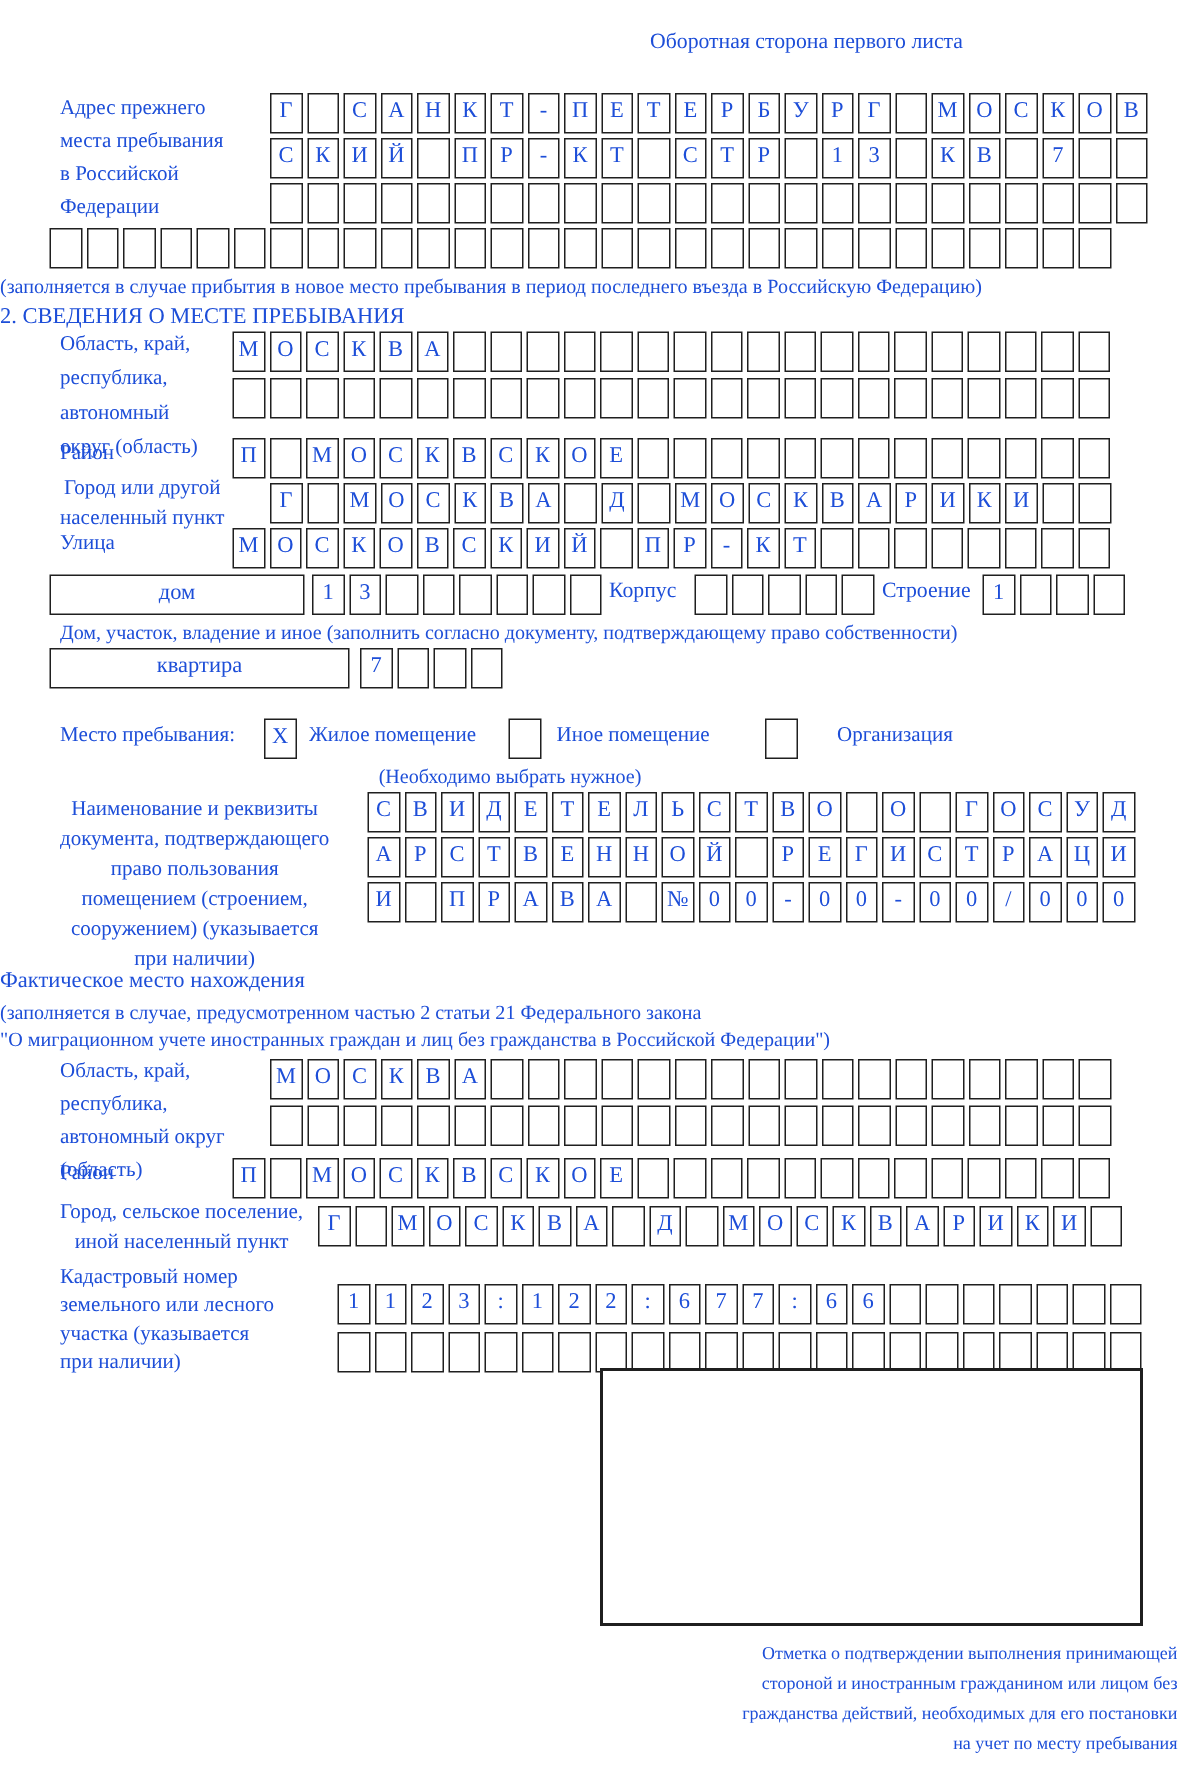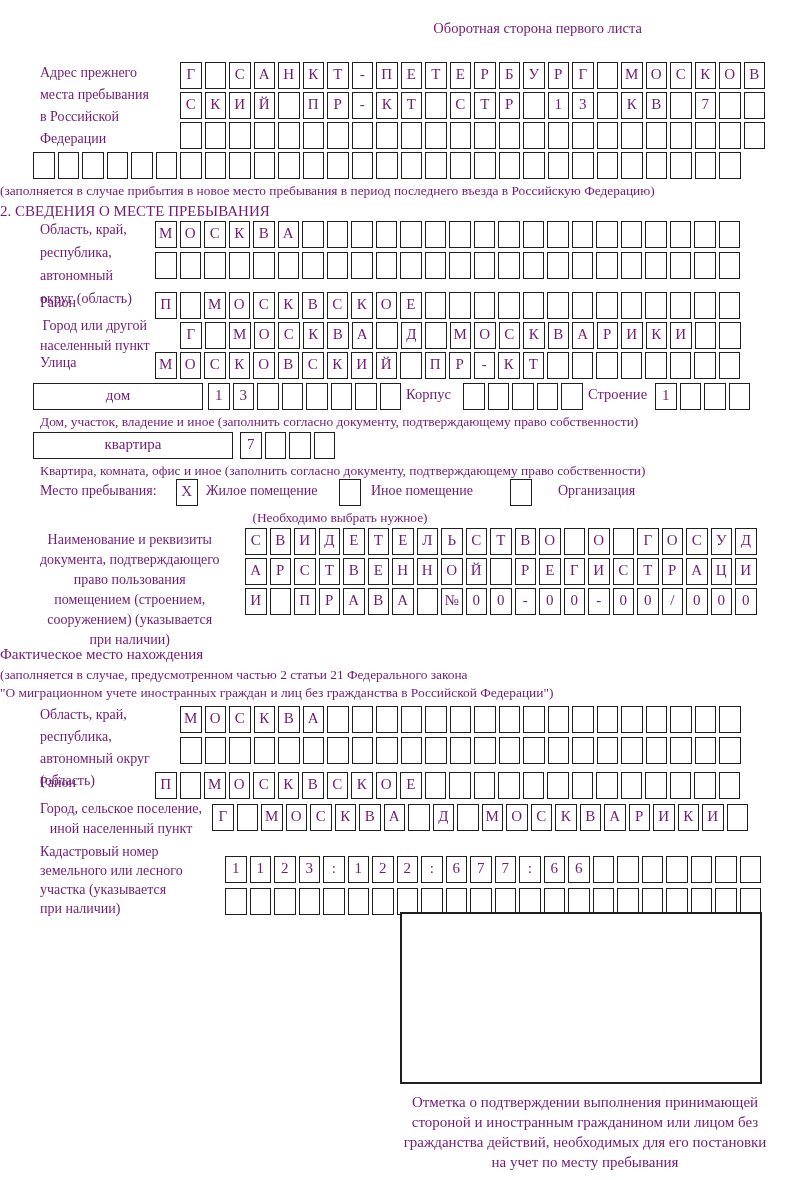--- a/index.html
+++ b/index.html
@@ -1,36 +1,36 @@
 <!DOCTYPE html>
 <html><head>
 <meta charset="utf-8">
 <style>
   html,body{margin:0;padding:0;background:#fff;}
   #form{position:relative;width:680px;height:1180px;background:#fff;
-        font-family:"Liberation Serif","DejaVu Serif",serif;color:#701a75;}
+        font-family:"Liberation Serif","DejaVu Serif",serif;color:#1d4ed8;}
   .abs{position:absolute;}
   .cellrow{position:absolute;display:flex;}
   .cell{box-sizing:border-box;width:21.5px;height:27px;border:1.7px solid #1f1f1f;
         margin-right:3px;text-align:center;font-size:15px;line-height:23px;
         font-family:"Liberation Serif",serif;background:#fff;flex:0 0 auto;}
   .widebox{position:absolute;box-sizing:border-box;height:27px;border:1.7px solid #1f1f1f;
         text-align:center;font-size:15px;line-height:23px;background:#fff;}
   .lbl{position:absolute;font-size:14px;}
   .lbl div{white-space:nowrap;}
   .lh23 div{line-height:23px;}
   .lh22 div{line-height:22px;}
   .lh20 div{line-height:20px;text-align:center;}
   .lh19 div{line-height:19px;}
   .cap{position:absolute;font-size:13.4px;}
   .center{position:absolute;left:0;width:800px;text-align:left;}
   .bold{font-weight:normal;}
   .smalltxt{font-size:13.4px;}
   .stampbox{position:absolute;box-sizing:border-box;border:2px solid #1f1f1f;background:#fff;}
-  .stampcap{position:absolute;text-align:center;font-size:15px;line-height:20px;}
+  .stampcap{position:absolute;text-align:right;font-size:12px;line-height:20px;}
 </style>
 </head>
 <body>
 
 <div id="form">
 
   <div class="abs" style="top:20px;right:38px;font-size:14.5px;">Оборотная сторона первого листа</div>
 
   <div class="lbl lh22" style="left:40px;top:62px;">
       <div>Адрес прежнего</div>
@@ -324,21 +324,20 @@
     </div>
   <div class="cap" style="left:40px;top:414px;">Дом, участок, владение и иное (заполнить согласно документу, подтверждающему право собственности)</div>
 
   <div class="widebox" style="left:33px;top:432px;width:200px;">квартира</div>
   <div class="cellrow" style="left:240px;top:432px;">
       <div class="cell">7</div>
       <div class="cell"></div>
       <div class="cell"></div>
       <div class="cell"></div>
     </div>
-  <div class="cap" style="left:40px;top:463px;">Квартира, комната, офис и иное (заполнить согласно документу, подтверждающему право собственности)</div>
 
   <div class="lbl" style="left:40px;top:483px;">Место пребывания:</div>
   <div class="cellrow" style="left:176px;top:479px;">
       <div class="cell">X</div>
     </div>
   <div class="lbl" style="left:206px;top:483px;">Жилое помещение</div>
   <div class="cellrow" style="left:339px;top:479px;">
       <div class="cell"></div>
     </div>
   <div class="lbl" style="left:371px;top:483px;">Иное помещение</div>

